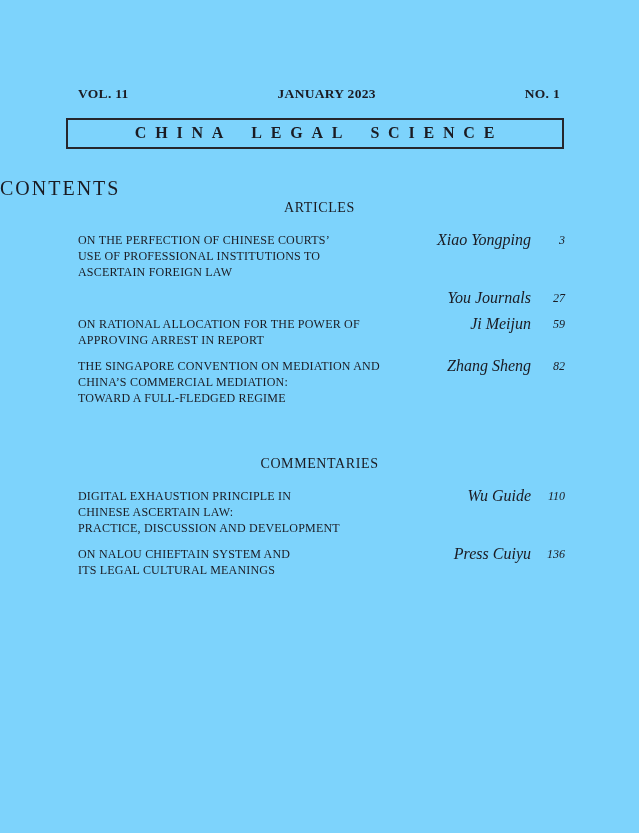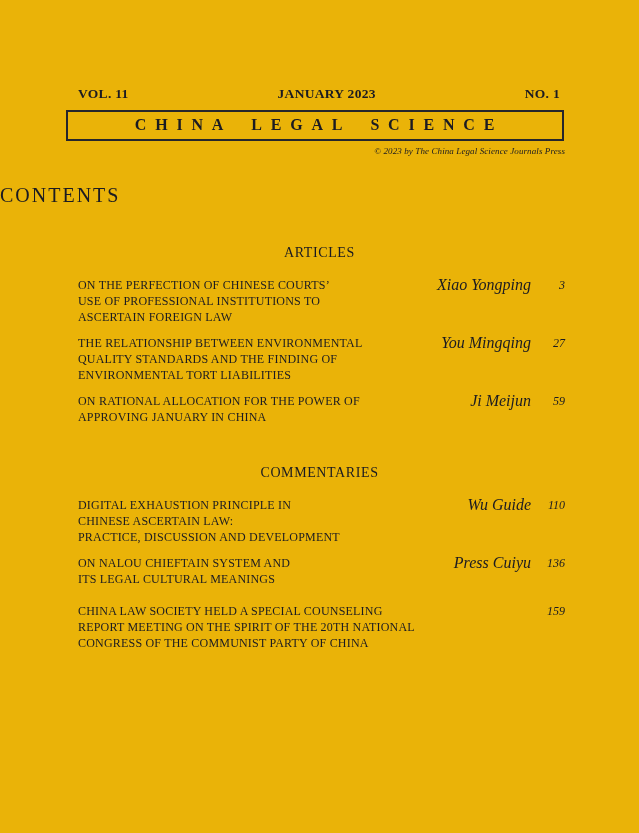--- a/index.html
+++ b/index.html
@@ -1,21 +1,21 @@
 <!DOCTYPE html>
 <html><head>
 <meta charset="utf-8">
 <style>
   html, body { margin: 0; padding: 0; background: #e8e8e8; }
   .page {
     position: relative;
     width: 639px;
     height: 833px;
     margin: 0 auto;
-    background: #eab308;
+    background: #7dd3fc;
     box-sizing: border-box;
     padding-top: 86px;
     font-family: "Liberation Serif", "DejaVu Serif", serif;
     color: #1b1b22;
     overflow: hidden;
   }
 
   
   .masthead {
     display: flex;
@@ -23,21 +23,21 @@
     align-items: baseline;
     margin: 0 79px 0 78px;
     font-weight: bold;
     font-size: 13.5px;
     letter-spacing: 0.3px;
   }
   .masthead .center { text-align: left; }
 
   
   .title-box {
-    margin: 8px 75px 0 66px;
+    margin: 16px 75px 0 66px;
     border: 2px solid #26262c;
     text-align: center;
     padding: 4px 0 5px 8px;
   }
   .title-box .journal-title {
     font-weight: bold;
     font-size: 16px;
     letter-spacing: 0.55em;
     word-spacing: 0.45em;
     white-space: nowrap;
@@ -55,22 +55,22 @@
     margin-top: 28px;
     font-size: 20px;
     letter-spacing: 2px;
   }
 
   .section-heading {
     text-align: center;
     font-size: 14px;
     letter-spacing: 0.6px;
   }
-  .section-heading.articles      { margin-top: 38px; }
-  .section-heading.commentaries  { margin-top: 40px; }
+  .section-heading.articles      { }
+  .section-heading.commentaries  { margin-top: 50px; }
   .section-heading.legal-info    { margin-top: 42px; }
 
   .entries {
     margin: 16px 74px 0 78px;
   }
   .entry {
     display: flex;
     align-items: flex-start;
     margin-top: 10px;
   }
@@ -106,68 +106,62 @@
   <div class="masthead">
     <span>VOL. 11</span>
     <span class="center">JANUARY 2023</span>
     <span>NO. 1</span>
   </div>
 
   <div class="title-box">
     <span class="journal-title">CHINA LEGAL SCIENCE</span>
   </div>
 
-  <div class="copyright">© 2023 by The China Legal Science Journals Press</div>
 
   <div class="contents-title">CONTENTS</div>
 
   <div class="section-heading articles">ARTICLES</div>
   <div class="entries">
     <div class="entry">
       <div class="entry-title">ON THE PERFECTION OF CHINESE COURTS’
 USE OF PROFESSIONAL INSTITUTIONS TO
 ASCERTAIN FOREIGN LAW</div>
       <div class="entry-author">Xiao Yongping</div>
       <div class="entry-page">3</div>
     </div>
     <div class="entry">
-      <div class="entry-title">THE RELATIONSHIP BETWEEN ENVIRONMENTAL
-QUALITY STANDARDS AND THE FINDING OF
-ENVIRONMENTAL TORT LIABILITIES</div>
-      <div class="entry-author">You Mingqing</div>
+      <div class="entry-author">You Journals</div>
       <div class="entry-page">27</div>
     </div>
     <div class="entry">
       <div class="entry-title">ON RATIONAL ALLOCATION FOR THE POWER OF
-APPROVING JANUARY IN CHINA</div>
+APPROVING ARREST IN REPORT</div>
       <div class="entry-author">Ji Meijun</div>
       <div class="entry-page">59</div>
+    </div>
+    <div class="entry">
+      <div class="entry-title">THE SINGAPORE CONVENTION ON MEDIATION AND
+CHINA’S COMMERCIAL MEDIATION:
+TOWARD A FULL-FLEDGED REGIME</div>
+      <div class="entry-author">Zhang Sheng</div>
+      <div class="entry-page">82</div>
     </div>
   </div>
 
   <div class="section-heading commentaries">COMMENTARIES</div>
   <div class="entries">
     <div class="entry">
       <div class="entry-title">DIGITAL EXHAUSTION PRINCIPLE IN
 CHINESE ASCERTAIN LAW:
 PRACTICE, DISCUSSION AND DEVELOPMENT</div>
       <div class="entry-author">Wu Guide</div>
       <div class="entry-page">110</div>
     </div>
     <div class="entry">
       <div class="entry-title">ON NALOU CHIEFTAIN SYSTEM AND
 ITS LEGAL CULTURAL MEANINGS</div>
       <div class="entry-author">Press Cuiyu</div>
       <div class="entry-page">136</div>
     </div>
   </div>
 
-  <div class="entries">
-    <div class="entry">
-      <div class="entry-title">CHINA LAW SOCIETY HELD A SPECIAL COUNSELING
-REPORT MEETING ON THE SPIRIT OF THE 20TH NATIONAL
-CONGRESS OF THE COMMUNIST PARTY OF CHINA</div>
-      <div class="entry-author"></div>
-      <div class="entry-page">159</div>
-    </div>
-  </div>
 
 </div>
 
 </body></html>

